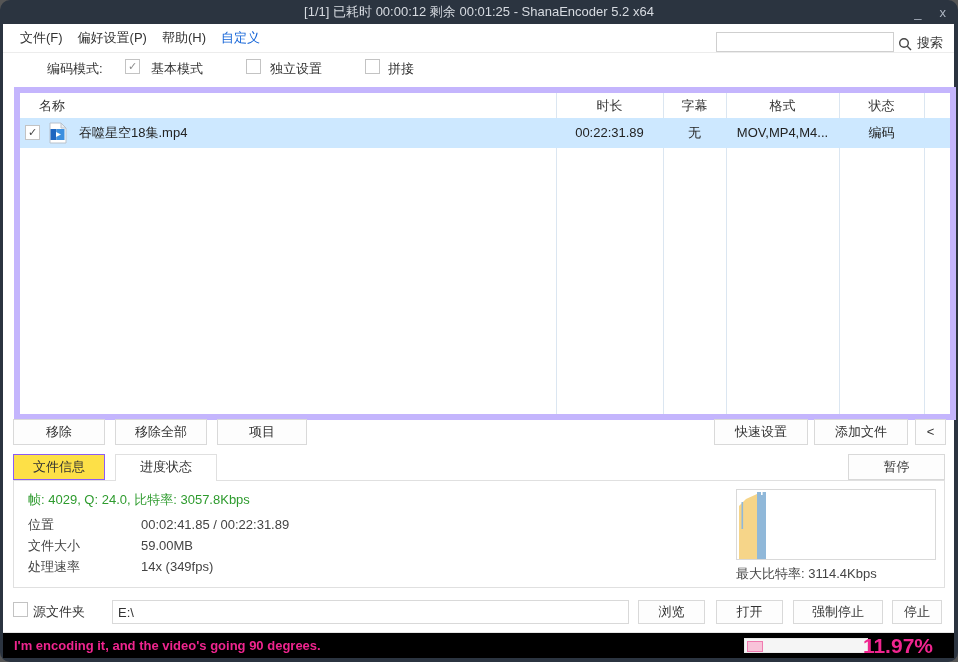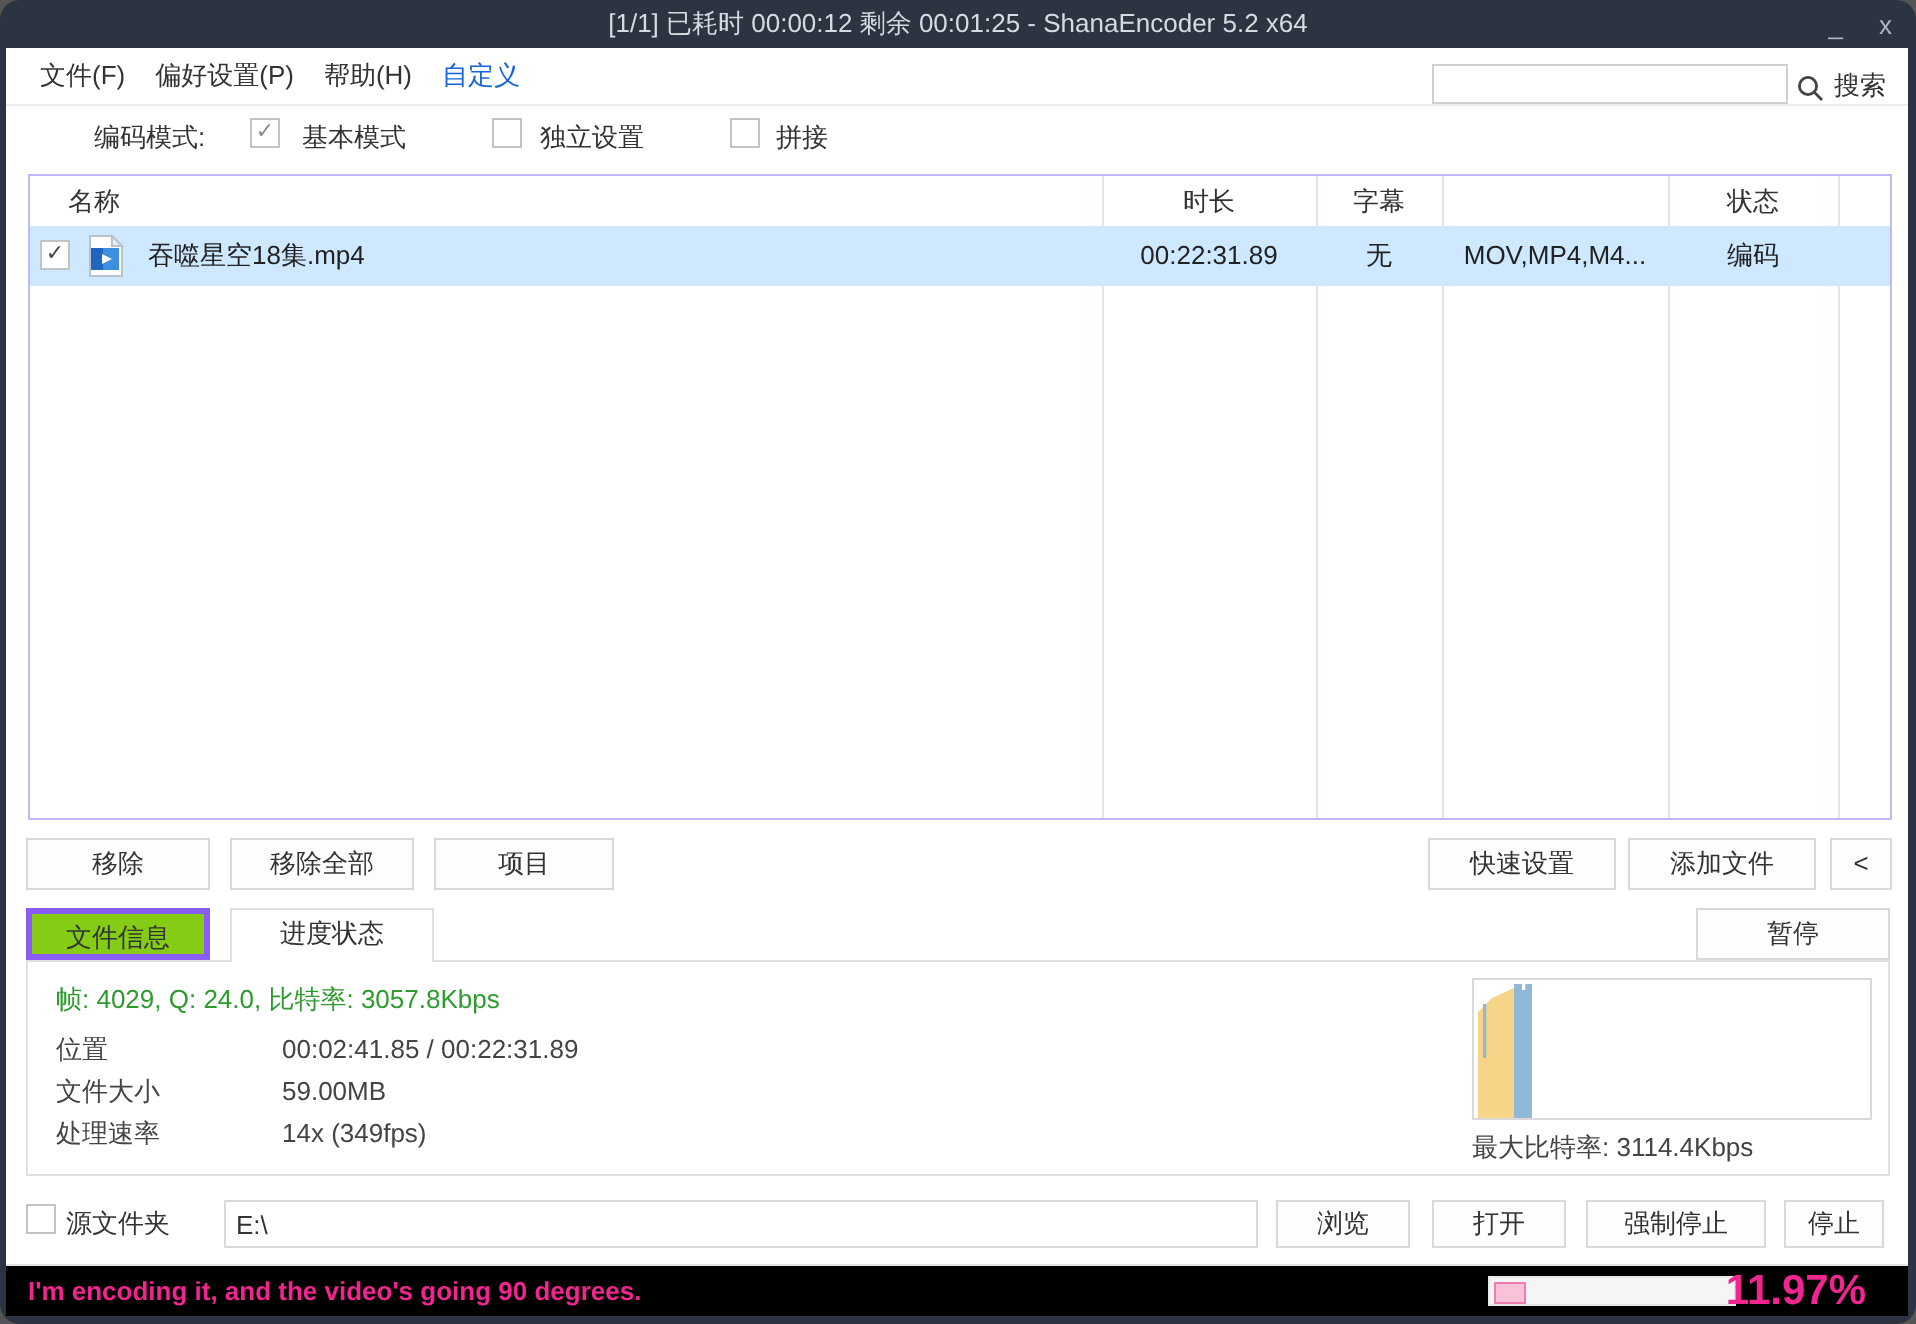--- a/index.html
+++ b/index.html
@@ -22,36 +22,36 @@
   .search-icon{display:inline-block;width:15px;height:15px;}
 
   
   .modebar{position:absolute;left:0;top:33px;width:100%;height:22px;}
   .modebar span.lbl{position:absolute;top:3px;}
   .cb{position:absolute;width:13px;height:13px;border:1px solid #c3c3c3;background:#fff;
       font-size:11px;line-height:13px;text-align:center;color:#8a8a8a;}
   .cb.dark{color:#444;}
 
   
-  .table{position:absolute;left:11px;top:63px;width:930px;height:321px;border:1px solid #c4b5fd;background:#fff;}
+  .table{position:absolute;left:11px;top:63px;width:930px;height:321px;border:6px solid #c4b5fd;background:#fff;}
   .vline{position:absolute;top:0;bottom:0;width:1px;background:var(--grid_line,#dbe6f1);}
   .thead{position:absolute;left:0;top:0;width:100%;height:25px;border-bottom:1px solid #e6e6e6;}
   .th{position:absolute;top:0;height:25px;line-height:25px;color:#333;}
   .trow{position:absolute;left:0;top:25px;width:100%;height:30px;background:var(--selection_bg,#cde8ff);}
   .td{position:absolute;top:0;height:30px;line-height:30px;color:#222;}
   .center{text-align:center;}
   .fileicon{position:absolute;left:29px;top:4px;width:18px;height:22px;}
 
   
   .btn{position:absolute;height:26px;line-height:24px;text-align:center;background:var(--button_bg,#fdfdfd);
        border:1px solid var(--button_border,#d9d9d9);box-sizing:border-box;color:#333;cursor:default;}
   .btnrow{position:absolute;left:0;top:395px;width:100%;height:26px;}
   .tabrow{position:absolute;left:0;top:430px;width:100%;height:27px;}
   .tab{position:absolute;height:26px;line-height:24px;text-align:center;box-sizing:border-box;cursor:default;}
-  .tab.inactive{background:#84cc16;border:3px solid #8b5cf6;}
+  .tab.inactive{background:#fde047;border:1px solid #8b5cf6;}
   .tab.active{background:#fff;border:1px solid #e0e0e0;border-bottom:none;height:27px;z-index:2;}
 
   
   .panel{position:absolute;left:10px;top:456px;width:932px;height:108px;border:1px solid #e0e0e0;background:#fff;box-sizing:border-box;}
   .stats{position:absolute;left:14px;top:10px;color:var(--stats_green,#2e9b2e);}
   .inforow{position:absolute;left:14px;height:21px;line-height:21px;color:#444;}
   .inforow .val{position:absolute;left:113px;white-space:nowrap;}
   .graphbox{position:absolute;left:722px;top:8px;width:200px;height:71px;border:1px solid #d9d9d9;box-sizing:border-box;background:#fff;}
   .maxbitrate{position:absolute;left:722px;top:84px;color:#444;}
 
@@ -116,20 +116,21 @@
       <div class="vline" style="left:536px"></div>
       <div class="vline" style="left:643px"></div>
       <div class="vline" style="left:706px"></div>
       <div class="vline" style="left:819px"></div>
       <div class="vline" style="left:904px"></div>
 
       <div class="thead">
         <span class="th" style="left:19px">名称</span>
         <span class="th center" style="left:536px;width:107px">时长</span>
         <span class="th center" style="left:643px;width:63px">字幕</span>
+        <span class="th center" style="left:706px;width:113px">格式</span>
         <span class="th center" style="left:819px;width:85px">状态</span>
       </div>
 
       <div class="trow">
         <span class="cb dark" style="left:5px;top:7px">✓</span>
         <span class="fileicon">
           <svg width="18" height="22" viewBox="0 0 18 22">
             <path d="M1,1 h11 l5,5 v15 h-16 z" fill="#fff" stroke="#b9c2cc" stroke-width="1"></path>
             <path d="M12,1 l5,5 h-5 z" fill="#e8edf2" stroke="#b9c2cc" stroke-width="1"></path>
             <rect x="1.5" y="7" width="6" height="11" fill="#1f66c0"></rect>

